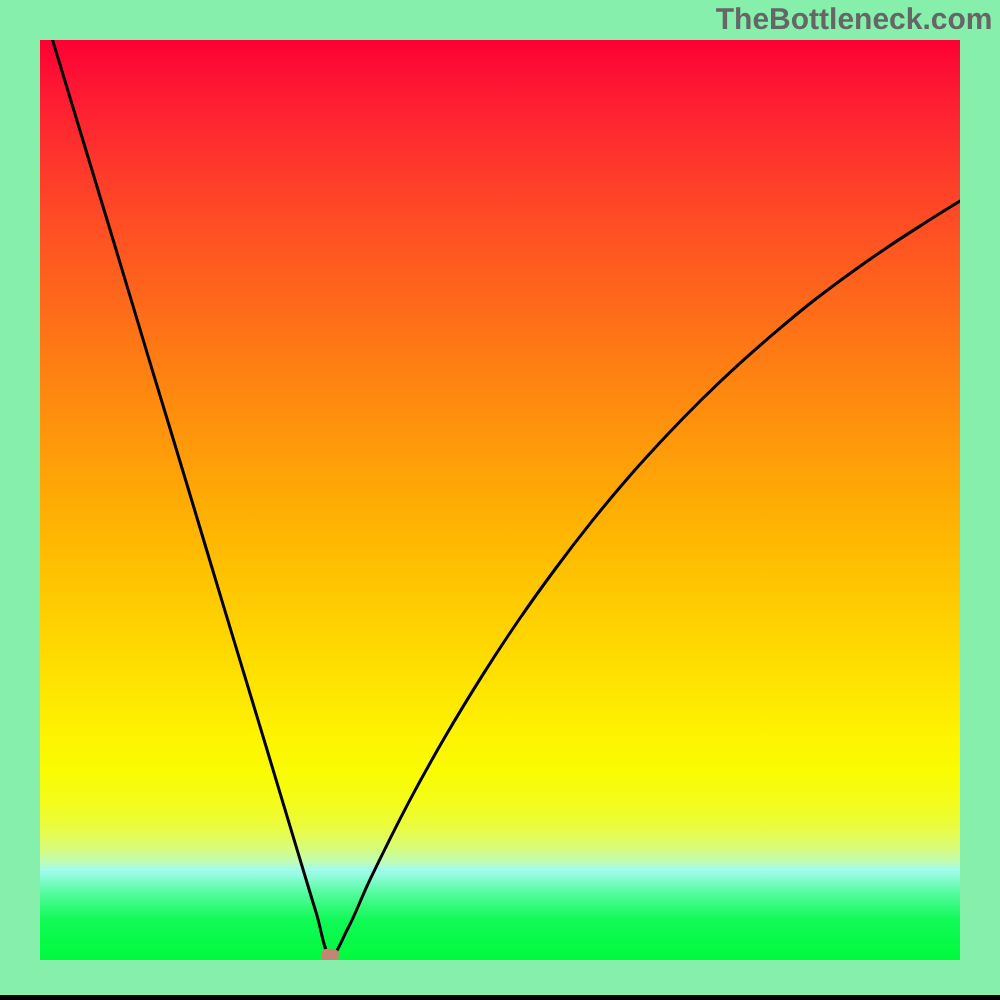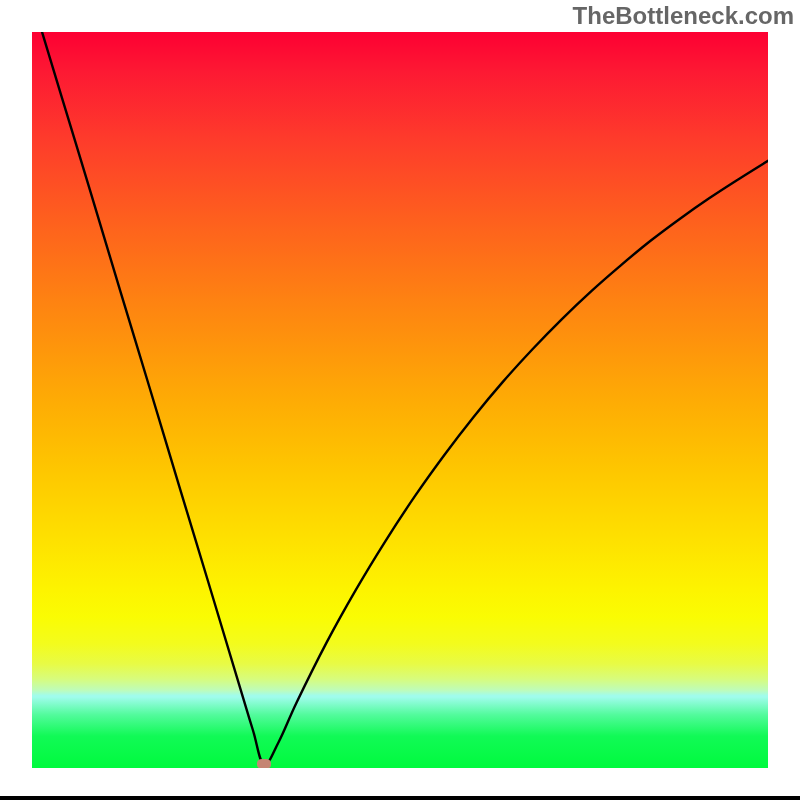--- a/index.html
+++ b/index.html
@@ -1,21 +1,21 @@
 <!DOCTYPE html>
 <html><head>
 <meta charset="utf-8">
 <style>
   * { margin: 0; padding: 0; box-sizing: border-box; }
   html, body { width: 800px; height: 800px; overflow: hidden; background: #000; }
   .frame {
     position: relative;
     width: 800px;
     height: 796px;
-    background: #ffffff;
+    background: #86efac;
   }
   .watermark {
     position: absolute;
     top: 2px;
     right: 6px;
     font-family: Arial, Helvetica, sans-serif;
     font-size: 24px;
     font-weight: 600;
     color: #666666;
     letter-spacing: 0px;

